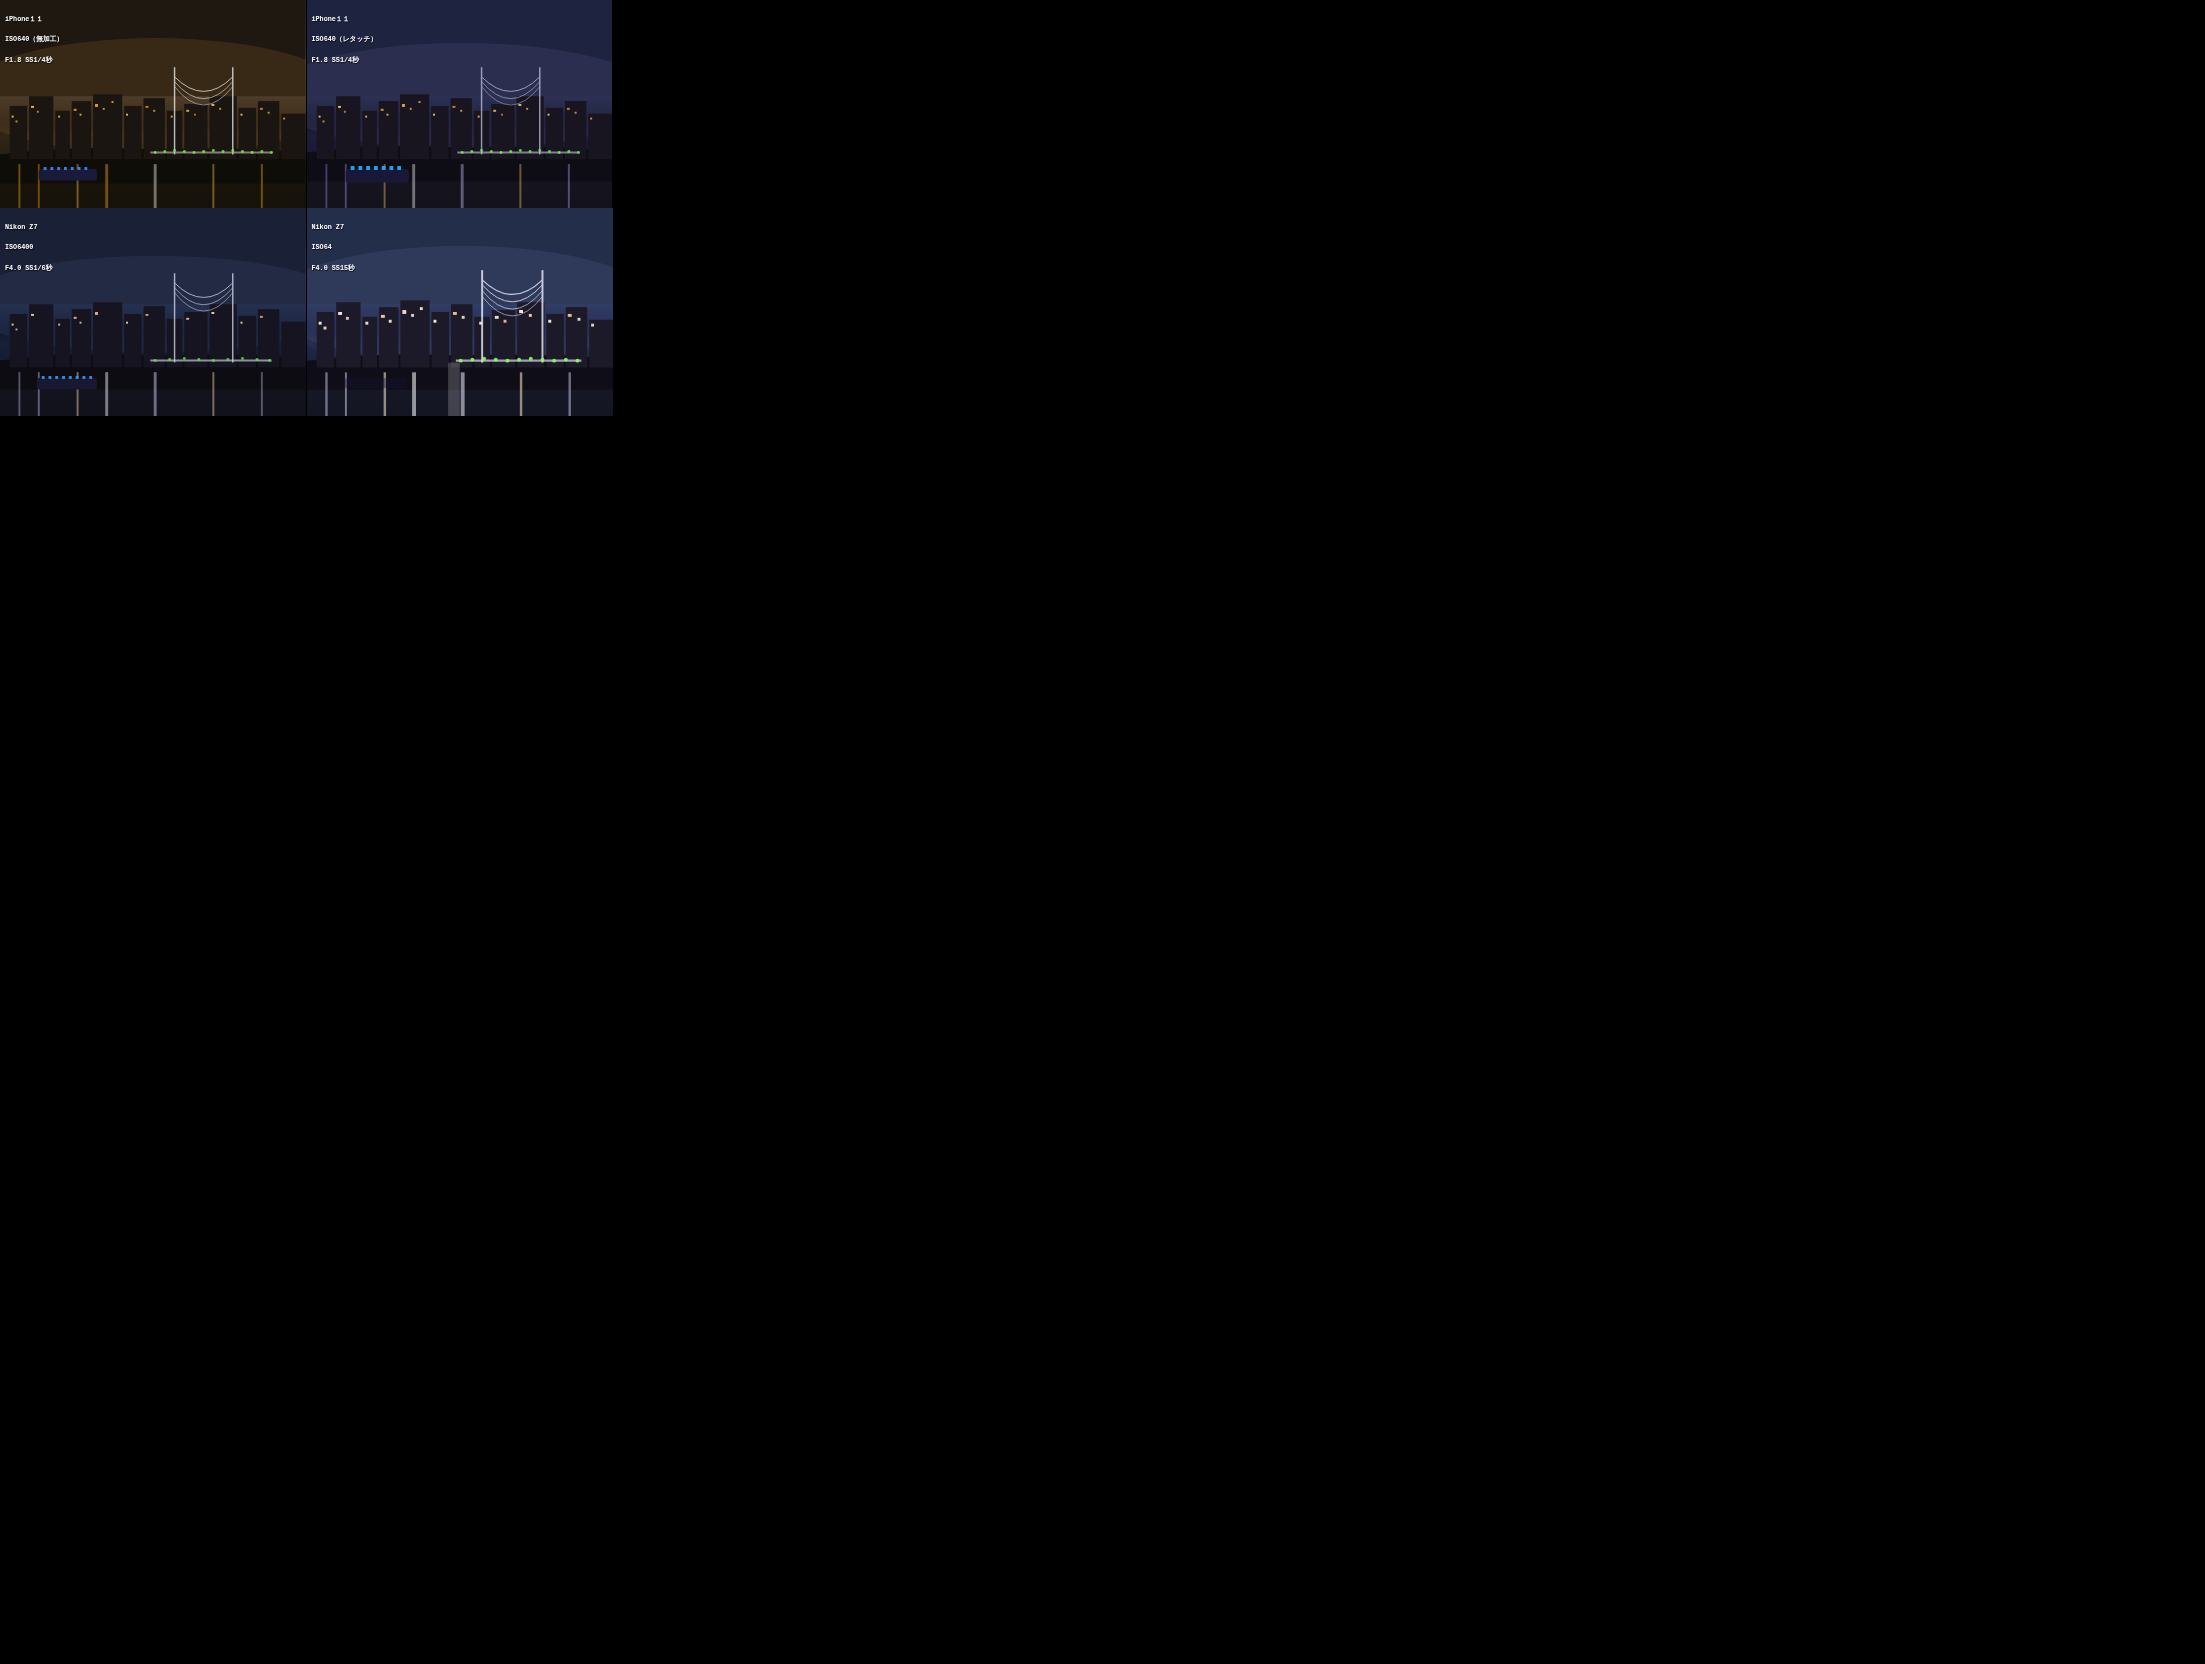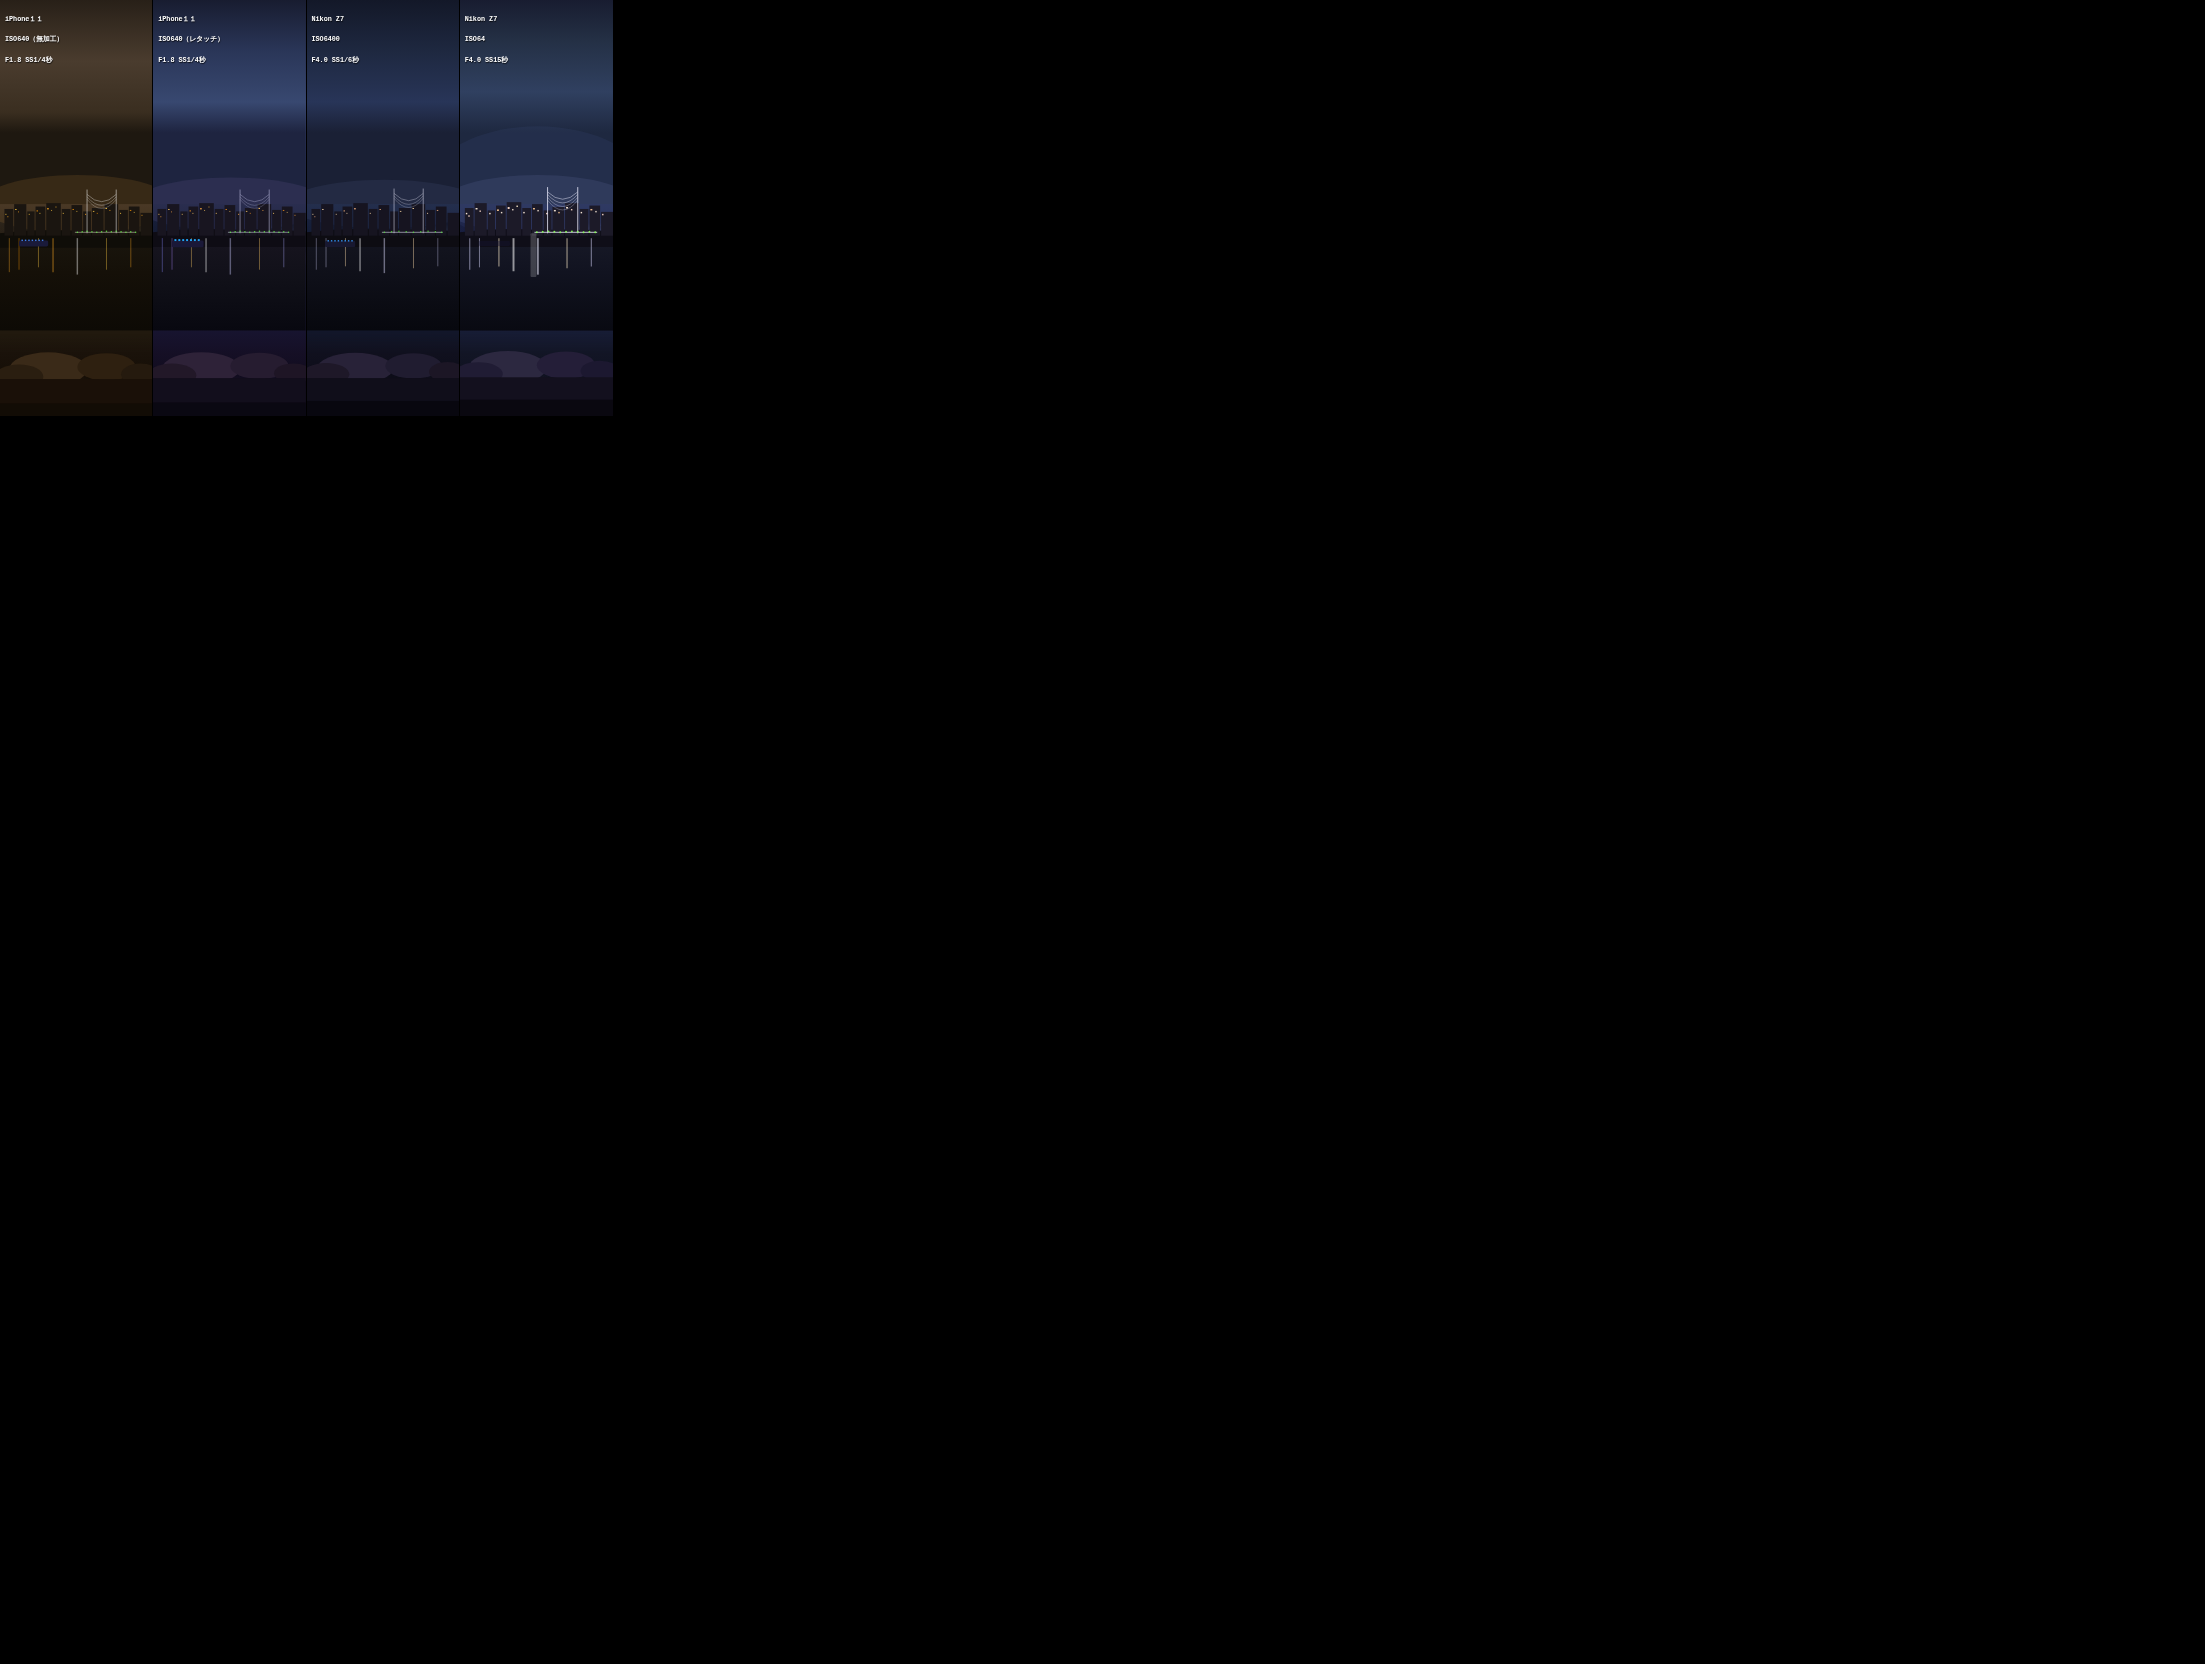--- a/index.html
+++ b/index.html
@@ -5,21 +5,21 @@
     * { margin: 0; padding: 0; box-sizing: border-box; }
     body {
       width: 613px;
       height: 416px;
       background: #000;
       font-family: 'Courier New', Courier, monospace;
       overflow: hidden;
     }
     .comparison-grid {
       display: grid;
-      grid-template-columns: repeat(4, 1fr);
+      grid-template-columns: repeat(2, 1fr);
       width: 100%;
       height: 100%;
       position: relative;
     }
     .panel {
       position: relative;
       overflow: hidden;
       border-right: 1px solid #000;
     }
     .panel:last-child { border-right: none; }

